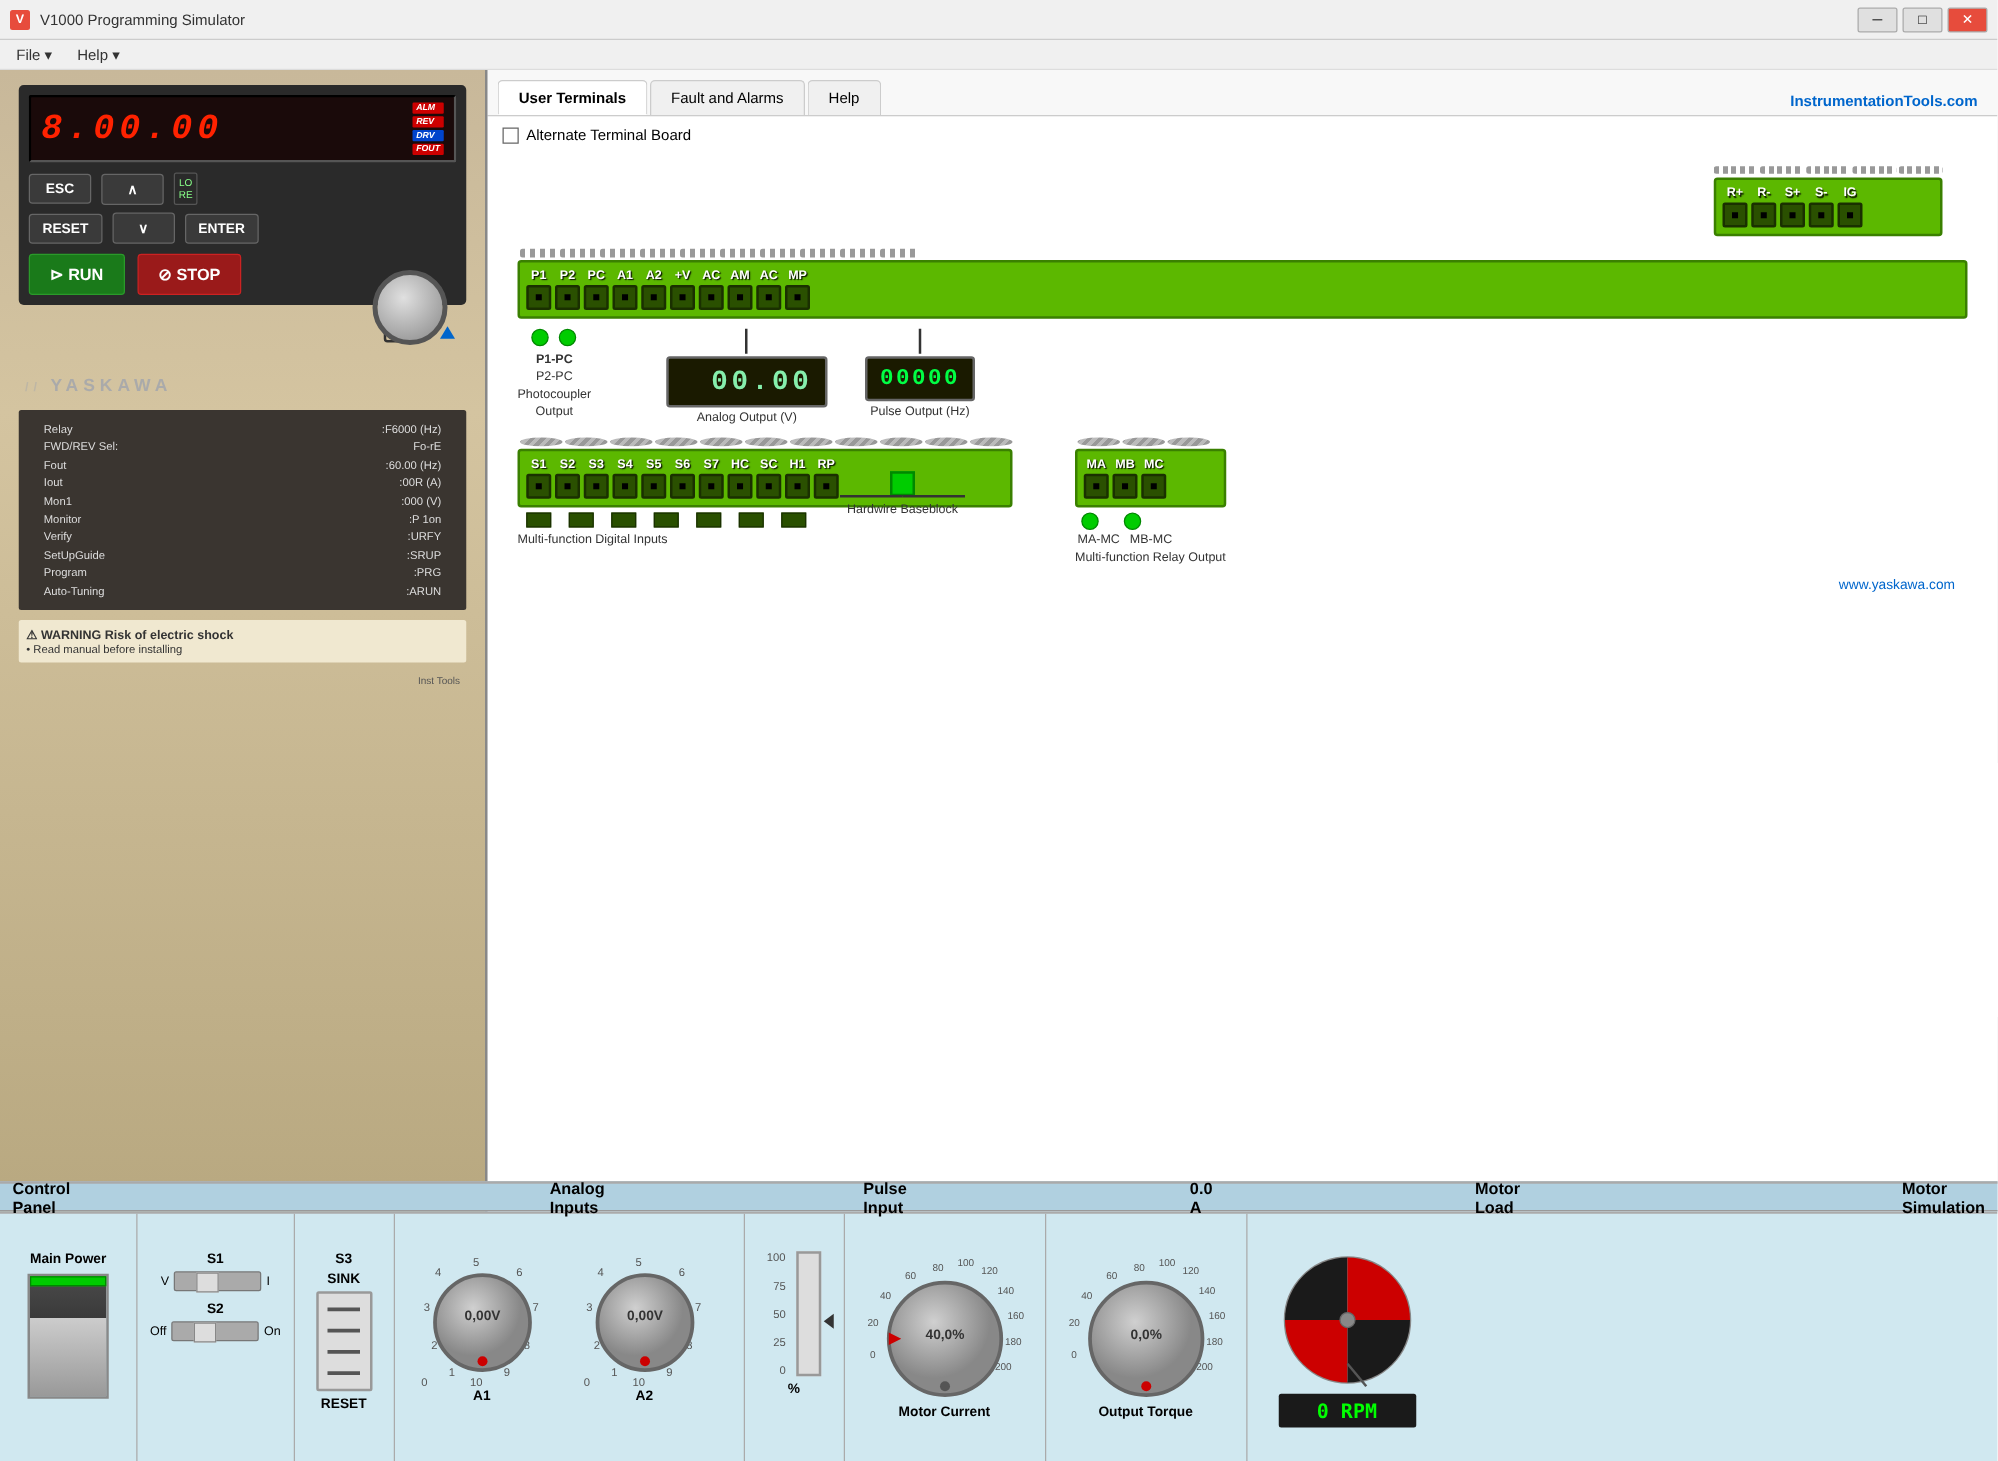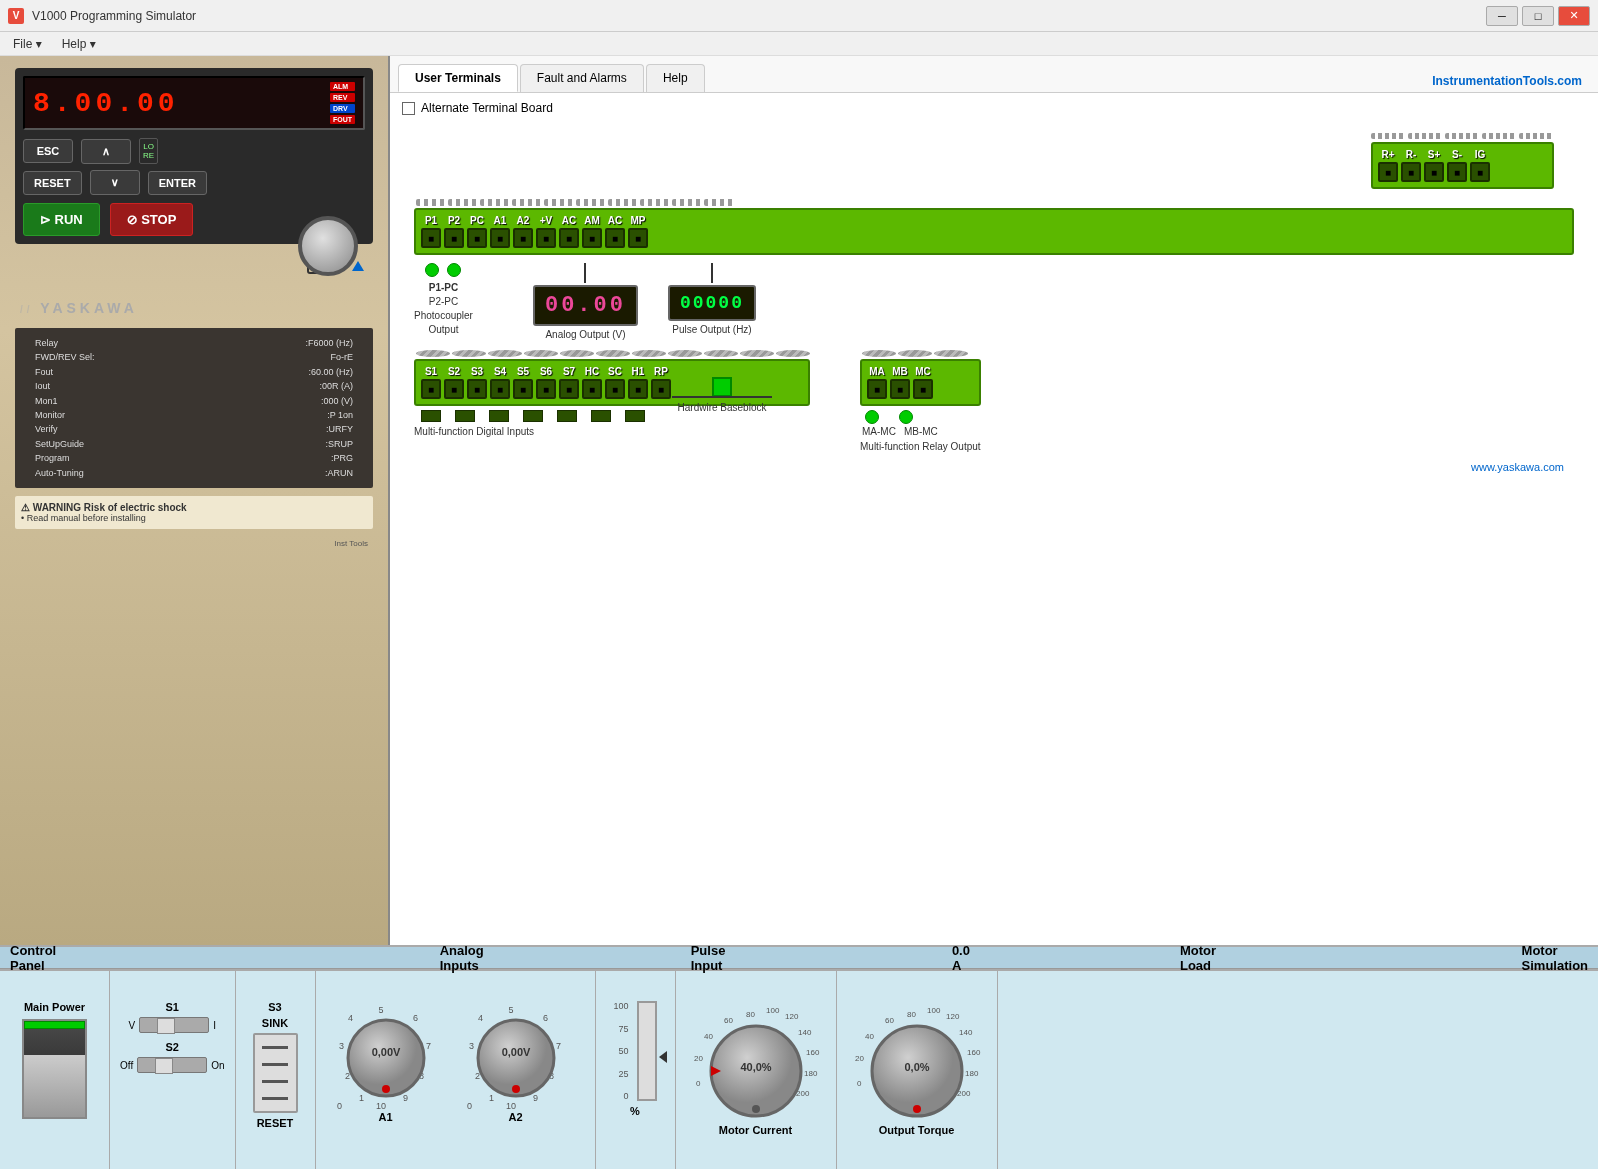--- a/index.html
+++ b/index.html
@@ -16,21 +16,21 @@
 
     
     .menu-bar { background: #f0f0f0; height: 24px; display: flex; align-items: center; padding: 0 4px; border-bottom: 1px solid #ddd; gap: 2px; }
     .menu-item { padding: 2px 8px; cursor: pointer; font-size: 12px; color: #333; border: 1px solid transparent; }
 
     
     .main-area { display: flex; height: calc(1169px - 32px - 24px - 200px); }
 
     
     .vfd-panel { width: 390px; background: linear-gradient(180deg, #c8b89a 0%, #d4c4a0 30%, #b8a880 100%); border-right: 2px solid #888; position: relative; overflow: hidden; }
-    .vfd-display { background: #1a0a0a; border: 2px inset #555; border-radius: 2px; padding: 4px 8px; display: flex; align-items: center; gap: 16px; margin-bottom: 6px; }
+    .vfd-display { background: #1a0a0a; border: 2px inset #555; border-radius: 2px; padding: 4px 8px; display: flex; align-items: center; gap: 16px; margin-bottom: 6px; font-style: italic; }
     .display-digits { color: #ff2200; font-size: 28px; font-family: 'Courier New', monospace; font-weight: bold; letter-spacing: 4px; }
     .display-indicators { display: flex; flex-direction: column; gap: 2px; margin-left: auto; }
     .indicator { background: #cc0000; color: white; font-size: 7px; font-weight: bold; padding: 1px 3px; border-radius: 1px; }
     .indicator.rev { background: #cc0000; }
     .indicator.drv { background: #cc0000; }
     .indicator.fout { background: #cc0000; }
     .indicator.alm { background: #cc0000; }
     .btn-row { display: flex; gap: 8px; align-items: center; }
     .vfd-btn { background: #3a3a3a; color: white; border: 1px solid #666; border-radius: 3px; padding: 5px 10px; font-size: 11px; font-weight: bold; cursor: pointer; min-width: 50px; text-align: center; }
     .vfd-btn.green { background: #1a7a1a; border-color: #2a9a2a; }
@@ -55,21 +55,21 @@
     .tab-hint { color: #333; font-size: 11px; margin-bottom: 6px; }
     .alt-terminal { display: flex; align-items: center; gap: 6px; margin-bottom: 10px; font-size: 12px; }
     .checkbox { width: 13px; height: 13px; border: 1px solid #666; background: white; display: inline-block; }
     .terminal { display: flex; flex-direction: column; align-items: center; gap: 2px; }
     .terminal-label { color: white; font-size: 10px; font-weight: bold; text-shadow: 1px 1px 1px #000; min-width: 16px; text-align: center; }
     .terminal-screw { width: 20px; height: 20px; background: #2a5000; border: 2px solid #1a3000; border-radius: 2px; display: flex; align-items: center; justify-content: center; }
     .terminal-screw::after { content: '■'; color: #000; font-size: 10px; }
 
     
     .digital-display { background: #1a1a00; border: 2px solid #666; border-radius: 3px; padding: 6px 10px; display: flex; align-items: center; justify-content: center; }
-    .digital-digits { color: #ec4899; font-family: 'Courier New', monospace; font-size: 22px; font-weight: bold; letter-spacing: 3px; }
+    .digital-digits { color: #86efac; font-family: 'Courier New', monospace; font-size: 22px; font-weight: bold; letter-spacing: 3px; margin-left: 24px; }
     .digital-digits-5 { color: #00ff44; font-family: 'Courier New', monospace; font-size: 18px; font-weight: bold; letter-spacing: 2px; }
     .display-label { font-size: 10px; color: #333; text-align: center; margin-top: 3px; }
 
     
     .green-dot { width: 14px; height: 14px; background: #00cc00; border-radius: 50%; border: 1px solid #008800; display: inline-block; }
 
     
     .control-panel { height: 200px; background: #d0e8f0; border-top: 2px solid #aaa; display: flex; padding: 0; }
 
     .main-terminal-area { padding: 8px 12px; overflow-y: auto; height: 100%; }
@@ -663,14 +663,37 @@
           </radialGradient>
         </defs>
         <text x="70" y="70" text-anchor="middle" font-size="11" fill="#333" font-weight="bold">0,0%</text>
 
         <circle cx="70" cy="108" r="4" fill="#cc0000"></circle>
       </svg>
     </div>
     <div style="font-size:11px; font-weight:bold;">Output Torque</div>
   </div>
 
+  <div style="padding:30px 15px 10px; display:flex; flex-direction:column; align-items:center; min-width:160px;">
+
+    <div style="width:110px; height:110px; position:relative;">
+      <svg width="110" height="110" viewBox="0 0 110 110">
+
+        <circle cx="55" cy="55" r="50" fill="#c0c0c0" stroke="#888" stroke-width="2"></circle>
+
+        <path d="M55,55 L55,5 A50,50 0 0,0 5,55 Z" fill="#1a1a1a"></path>
+
+        <path d="M55,55 L105,55 A50,50 0 0,0 55,5 Z" fill="#cc0000"></path>
+
+        <path d="M55,55 L5,55 A50,50 0 0,0 55,105 Z" fill="#cc0000"></path>
+
+        <path d="M55,55 L55,105 A50,50 0 0,0 105,55 Z" fill="#1a1a1a"></path>
+
+        <circle cx="55" cy="55" r="6" fill="#888" stroke="#666" stroke-width="1"></circle>
+
+        <line x1="55" y1="90" x2="70" y2="108" stroke="#555" stroke-width="2"></line>
+      </svg>
+    </div>
+
+    <div style="background:#1a1a1a; color:#00ff00; font-size:16px; font-weight:bold; padding:4px 20px; border-radius:2px; font-family:monospace; margin-top:4px; min-width:110px; text-align:center;">0 RPM</div>
+  </div>
 
 </div>
 
 </body></html>

